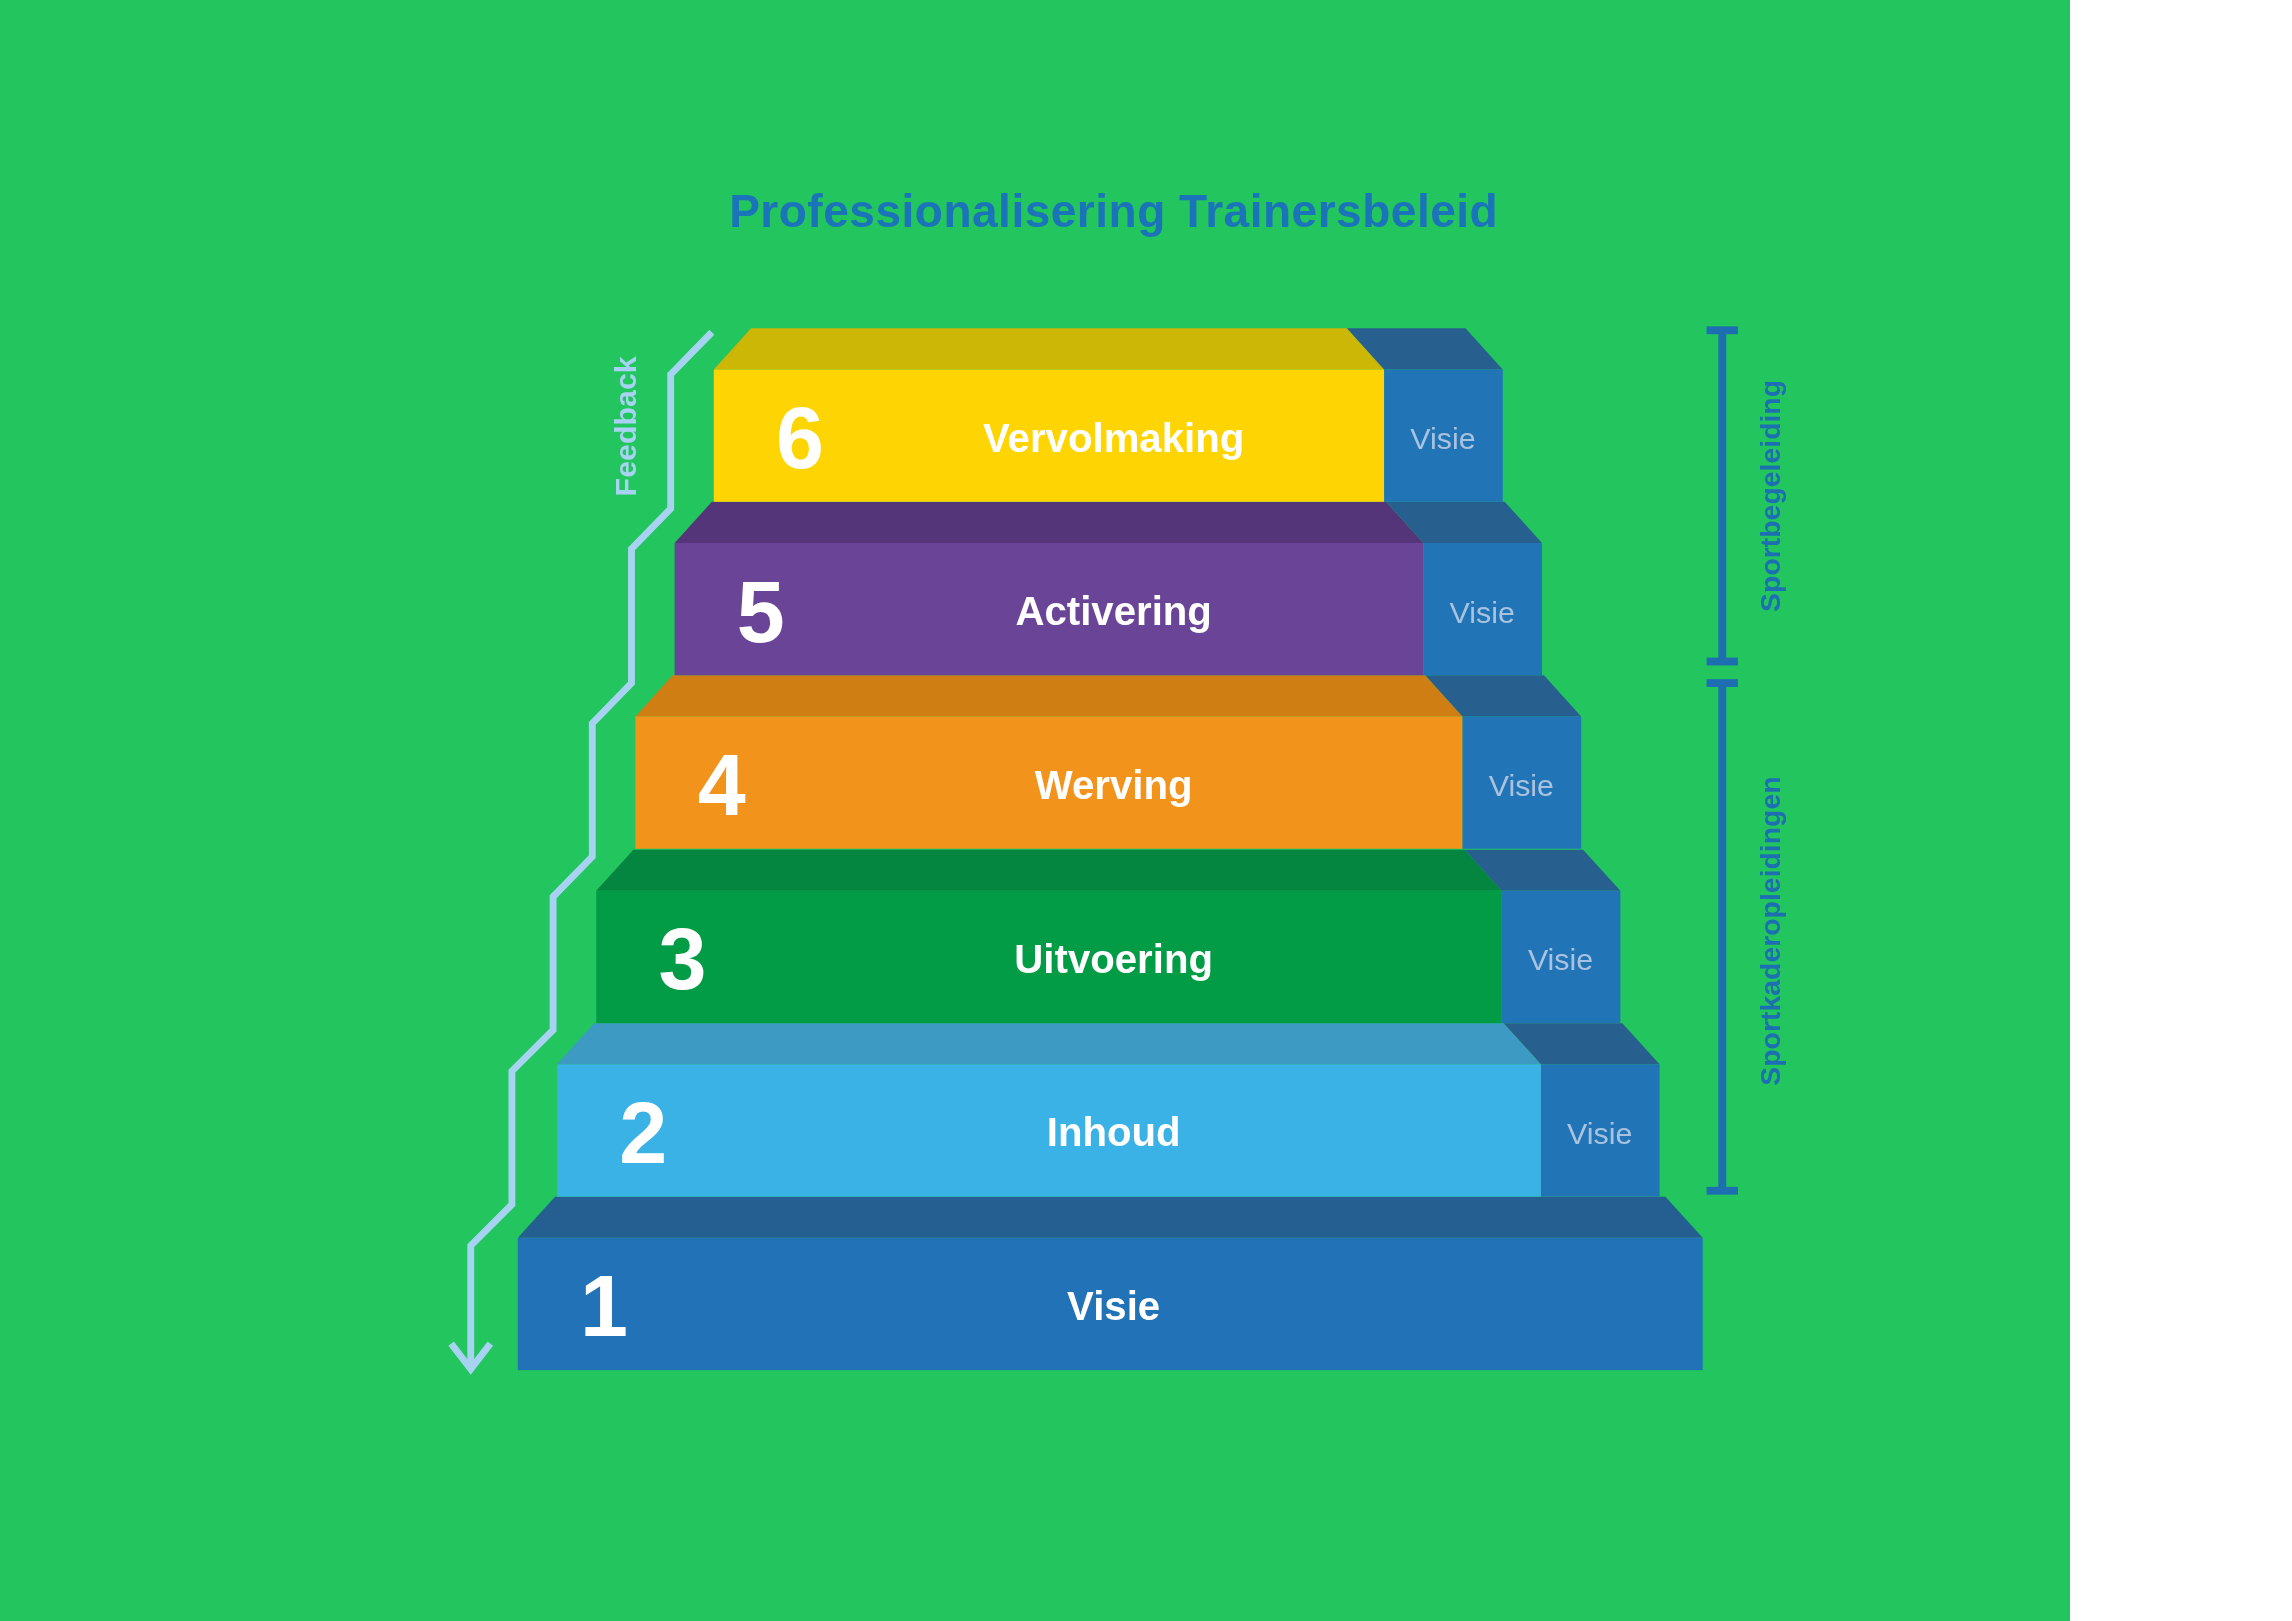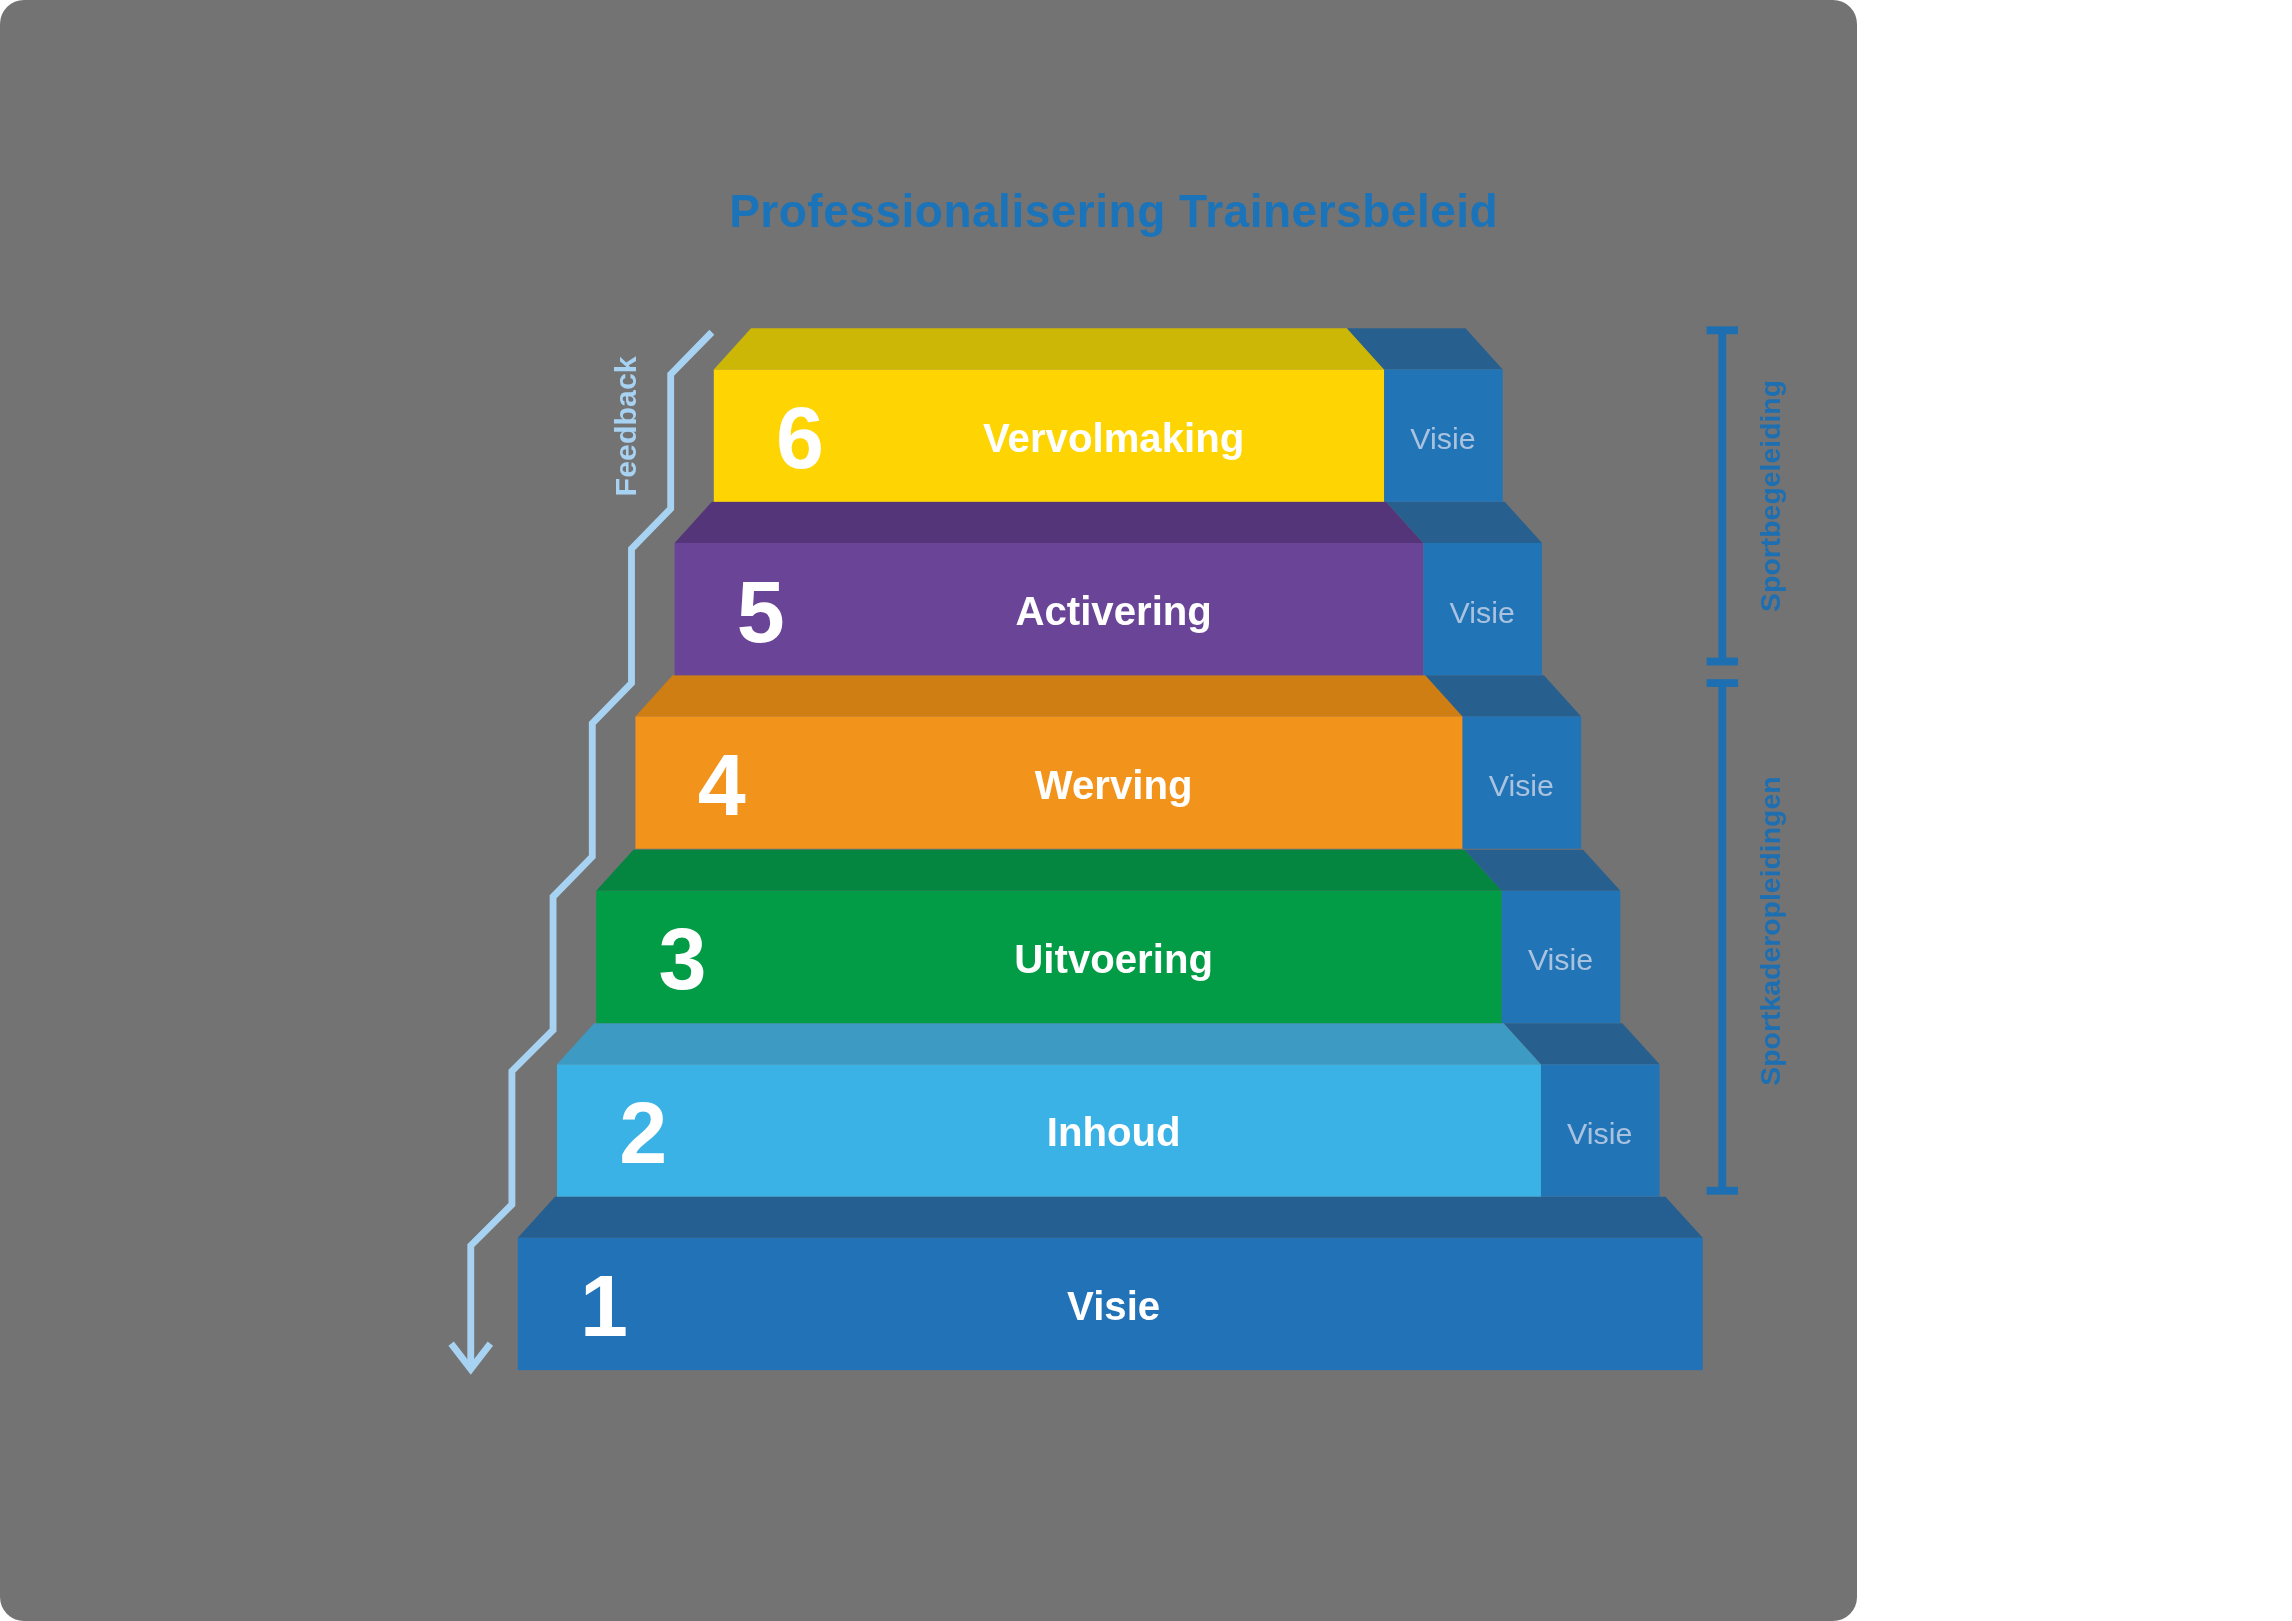--- a/index.html
+++ b/index.html
@@ -1,23 +1,22 @@
 <!DOCTYPE html>
 <html><head>
 <meta charset="utf-8">
 <style>
   html, body { margin: 0; padding: 0; background: #ffffff; }
   .stage {
     position: relative;
-    width: 1857px;
+    width: 2070px;
     height: 1621px;
-    background: #737373;
+    background: #22c55e;
     font-family: "Liberation Sans", sans-serif;
     overflow: hidden;
-    border-radius: 24px;
   }
   svg { display: block; }
 
   .title-text {
     font: 700 47px "Liberation Sans", sans-serif;
     text-anchor: middle;
     letter-spacing: 0.5px;
   }
   .step-number {
     font: 700 88px "Liberation Sans", sans-serif;

